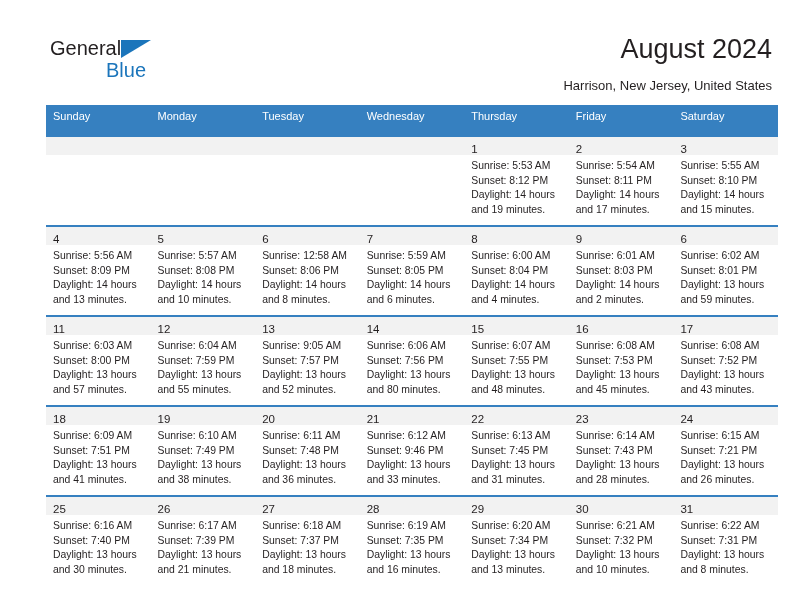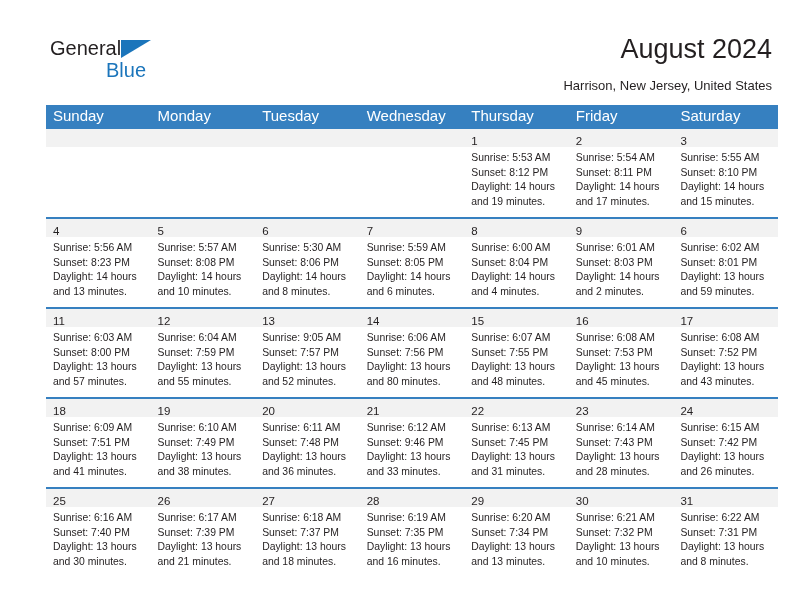--- a/index.html
+++ b/index.html
@@ -100,24 +100,24 @@
   table.cal {
     border-collapse: collapse;
     table-layout: fixed;
     width: 732px;
   }
   table.cal col { width: 104.57px; }
 
   thead th {
     background: #3680c0;
     color: #ffffff;
-    font-size: 15px;
+    font-size: 11px;
     font-weight: normal;
     text-align: left;
-    padding: 5px 0 5px 7px;
+    padding: 5px 0 13px 7px;
     height: 12px;
     line-height: 12px;
     border: none;
   }
 
   tbody td {
     vertical-align: top;
     padding: 0;
     border-top: 2px solid #3680c0;
     background: #ffffff;
@@ -232,38 +232,38 @@
                 <div class="cell-line">Daylight: 14 hours</div>
                 <div class="cell-line">and 15 minutes.</div>
               </div>
             </td>
           </tr>
           <tr class="week-row">
             <td class="">
               <div class="daynum-band"><span class="daynum">4</span></div>
               <div class="cell-body">
                 <div class="cell-line">Sunrise: 5:56 AM</div>
-                <div class="cell-line">Sunset: 8:23 PM</div>
+                <div class="cell-line">Sunset: 8:09 PM</div>
                 <div class="cell-line">Daylight: 14 hours</div>
                 <div class="cell-line">and 13 minutes.</div>
               </div>
             </td>
             <td class="">
               <div class="daynum-band"><span class="daynum">5</span></div>
               <div class="cell-body">
                 <div class="cell-line">Sunrise: 5:57 AM</div>
                 <div class="cell-line">Sunset: 8:08 PM</div>
                 <div class="cell-line">Daylight: 14 hours</div>
                 <div class="cell-line">and 10 minutes.</div>
               </div>
             </td>
             <td class="">
               <div class="daynum-band"><span class="daynum">6</span></div>
               <div class="cell-body">
-                <div class="cell-line">Sunrise: 5:30 AM</div>
+                <div class="cell-line">Sunrise: 12:58 AM</div>
                 <div class="cell-line">Sunset: 8:06 PM</div>
                 <div class="cell-line">Daylight: 14 hours</div>
                 <div class="cell-line">and 8 minutes.</div>
               </div>
             </td>
             <td class="">
               <div class="daynum-band"><span class="daynum">7</span></div>
               <div class="cell-body">
                 <div class="cell-line">Sunrise: 5:59 AM</div>
                 <div class="cell-line">Sunset: 8:05 PM</div>
@@ -416,21 +416,21 @@
                 <div class="cell-line">Sunrise: 6:14 AM</div>
                 <div class="cell-line">Sunset: 7:43 PM</div>
                 <div class="cell-line">Daylight: 13 hours</div>
                 <div class="cell-line">and 28 minutes.</div>
               </div>
             </td>
             <td class="">
               <div class="daynum-band"><span class="daynum">24</span></div>
               <div class="cell-body">
                 <div class="cell-line">Sunrise: 6:15 AM</div>
-                <div class="cell-line">Sunset: 7:42 PM</div>
+                <div class="cell-line">Sunset: 7:21 PM</div>
                 <div class="cell-line">Daylight: 13 hours</div>
                 <div class="cell-line">and 26 minutes.</div>
               </div>
             </td>
           </tr>
           <tr class="week-row">
             <td class="">
               <div class="daynum-band"><span class="daynum">25</span></div>
               <div class="cell-body">
                 <div class="cell-line">Sunrise: 6:16 AM</div>

